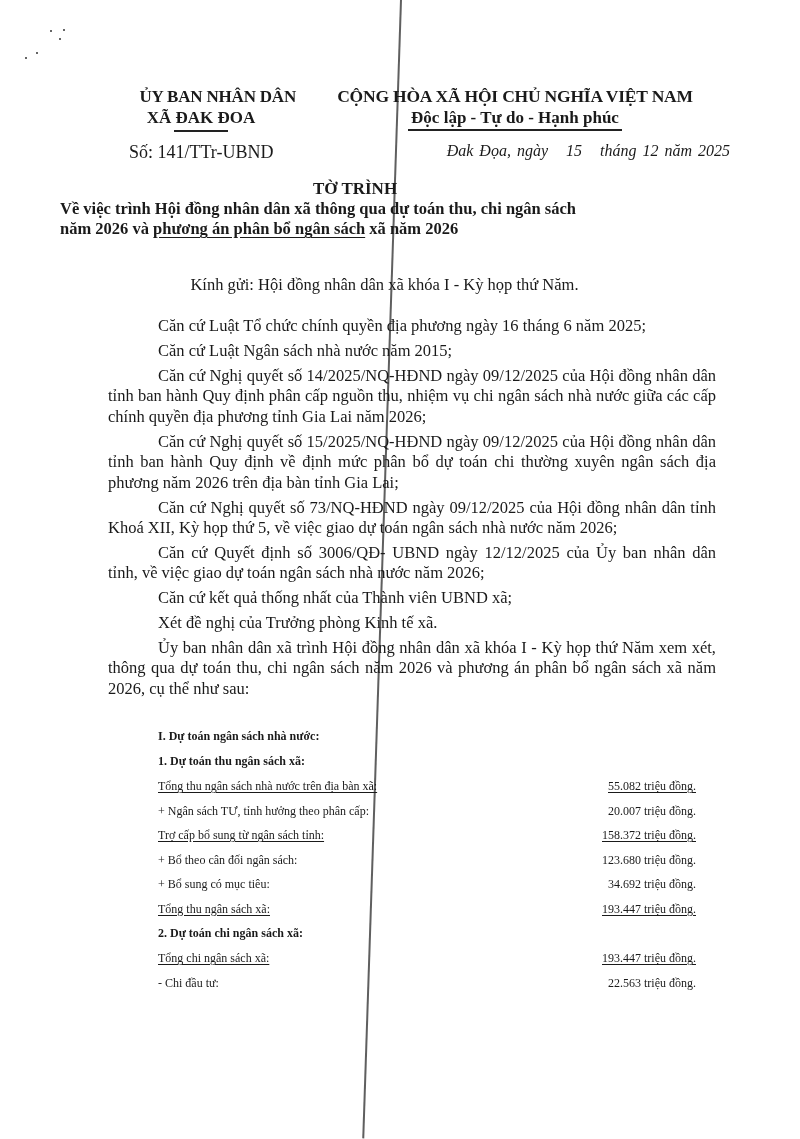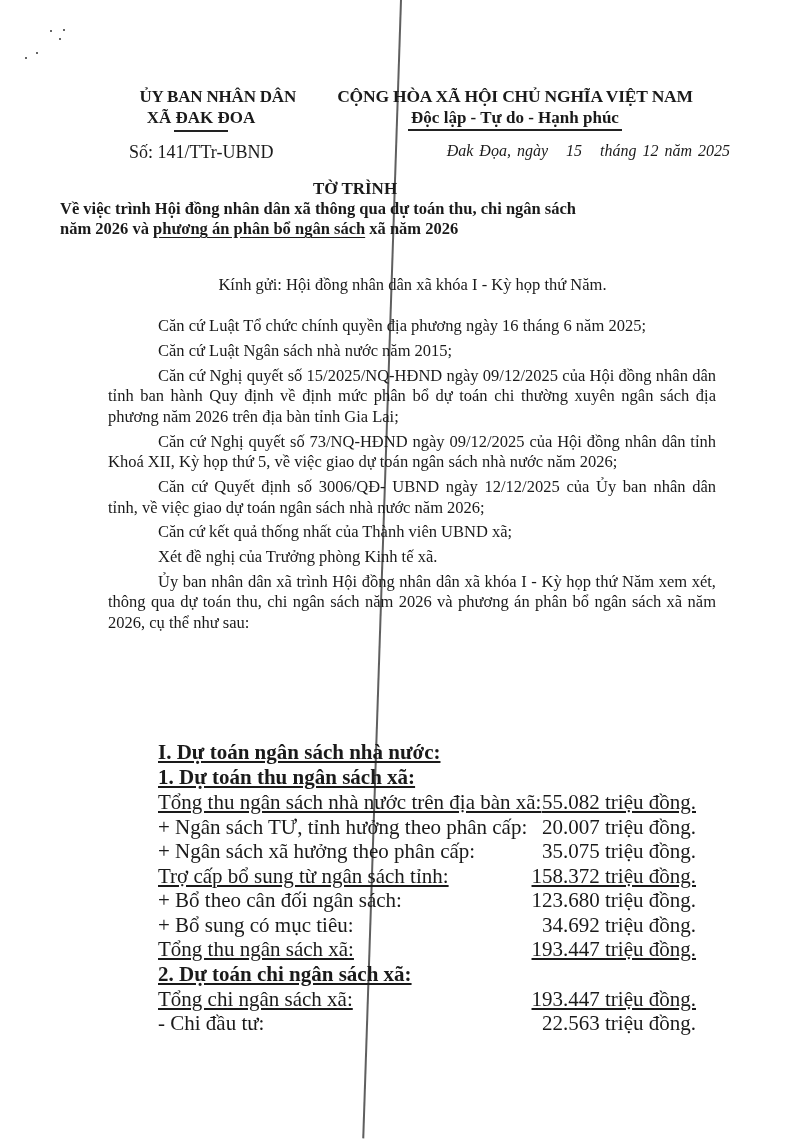--- a/index.html
+++ b/index.html
@@ -25,26 +25,26 @@
   .rule-left { width: 54px; height: 1.5px; background: #222; margin: 2px auto 0; }
   .nation { font-weight: bold; font-size: 17.5px; line-height: 21px; letter-spacing: -0.2px; }
   .motto { font-weight: bold; font-size: 17px; line-height: 21px; }
   .rule-right { width: 214px; height: 1.5px; background: #222; margin: 1px auto 0; }
   .docno { position: absolute; left: 97px; top: 142px; font-size: 18px; margin-left: 32px; }
   .dateline { position: absolute; left: 300px; top: 142px; width: 430px; text-align: right; font-style: italic; font-size: 16px; word-spacing: 2px; }
 
   .title { position: absolute; left: 0; width: 710px; top: 179px; text-align: center; font-weight: bold; font-size: 17px; }
   .subtitle { position: absolute; left: 60px; width: 680px; top: 199px; text-align: left; font-weight: bold; font-size: 16.5px; line-height: 20px; }
   .subtitle u { text-decoration: underline; text-underline-offset: 3px; }
-  .recipient { position: absolute; left: 0; width: 769px; top: 275px; text-align: center; font-size: 16.5px; margin-left: 28px; }
+  .recipient { position: absolute; left: 0; width: 769px; top: 275px; text-align: center; font-size: 16.5px; }
 
   .body { position: absolute; left: 108px; width: 608px; top: 316px; font-size: 16.5px; line-height: 20.6px; }
   .para { text-indent: 50px; text-align: justify; margin: 0 0 4.2px 0; }
 
-  .lines { position: absolute; left: 108px; width: 608px; top: 740px; font-size: 21px; text-decoration: underline; }
+  .lines { position: absolute; left: 108px; width: 608px; top: 724px; font-size: 12px; }
   .heading { font-weight: bold; padding-left: 50px; height: 25px; line-height: 25px; }
   .row { position: relative; height: 24.5px; line-height: 24.5px; }
   .row .lbl { position: absolute; left: 50px; }
   .row .val { position: absolute; right: 20px; }
   .u { text-decoration: underline; text-underline-offset: 2px; }
 </style>
 </head>
 <body>
 
 <div class="page">
@@ -75,43 +75,40 @@
   <div class="subtitle">
     <div>Về việc trình Hội đồng nhân dân xã thông qua dự toán thu, chi ngân sách</div>
     <div><span>năm 2026 và </span><u>phương án phân bổ ngân sách</u><span> xã năm 2026</span></div>
   </div>
 
   <div class="recipient">Kính gửi: Hội đồng nhân dân xã khóa I - Kỳ họp thứ Năm.</div>
 
   <div class="body">
     <p class="para">Căn cứ Luật Tổ chức chính quyền địa phương ngày 16 tháng 6 năm 2025;</p>
     <p class="para">Căn cứ Luật Ngân sách nhà nước năm 2015;</p>
+    <p class="para">Căn cứ Nghị quyết số 14/2025/NQ-HĐND ngày 09/12/2025 của Hội đồng nhân dân tỉnh ban hành Quy định phân cấp nguồn thu, nhiệm vụ chi ngân sách nhà nước giữa các cấp chính quyền địa phương tỉnh Gia Lai năm 2026;</p>
     <p class="para">Căn cứ Nghị quyết số 15/2025/NQ-HĐND ngày 09/12/2025 của Hội đồng nhân dân tỉnh ban hành Quy định về định mức phân bổ dự toán chi thường xuyên ngân sách địa phương năm 2026 trên địa bàn tỉnh Gia Lai;</p>
     <p class="para">Căn cứ Nghị quyết số 73/NQ-HĐND ngày 09/12/2025 của Hội đồng nhân dân tỉnh Khoá XII, Kỳ họp thứ 5, về việc giao dự toán ngân sách nhà nước năm 2026;</p>
     <p class="para">Căn cứ Quyết định số 3006/QĐ- UBND ngày 12/12/2025 của Ủy ban nhân dân tỉnh, về việc giao dự toán ngân sách nhà nước năm 2026;</p>
     <p class="para">Căn cứ kết quả thống nhất của Thành viên UBND xã;</p>
     <p class="para">Xét đề nghị của Trưởng phòng Kinh tế xã.</p>
     <p class="para">Ủy ban nhân dân xã trình Hội đồng nhân dân xã khóa I - Kỳ họp thứ Năm xem xét, thông qua dự toán thu, chi ngân sách năm 2026 và phương án phân bổ ngân sách xã năm 2026, cụ thể như sau:</p>
   </div>
 
   <div class="lines">
     <div class="heading">I. Dự toán ngân sách nhà nước:</div>
     <div class="heading">1. Dự toán thu ngân sách xã:</div>
     <div id="revenue-rows">
         <div class="row">
           <span class="lbl u">Tổng thu ngân sách nhà nước trên địa bàn xã:</span>
           <span class="val u">55.082 triệu đồng.</span>
         </div>
         <div class="row">
           <span class="lbl">+ Ngân sách TƯ, tỉnh hưởng theo phân cấp:</span>
           <span class="val">20.007 triệu đồng.</span>
-        </div>
-        <div class="row">
-          <span class="lbl">+ Ngân sách xã hưởng theo phân cấp:</span>
-          <span class="val">35.075 triệu đồng.</span>
         </div>
         <div class="row">
           <span class="lbl u">Trợ cấp bổ sung từ ngân sách tỉnh:</span>
           <span class="val u">158.372 triệu đồng.</span>
         </div>
         <div class="row">
           <span class="lbl">+ Bổ theo cân đối ngân sách:</span>
           <span class="val">123.680 triệu đồng.</span>
         </div>
         <div class="row">

